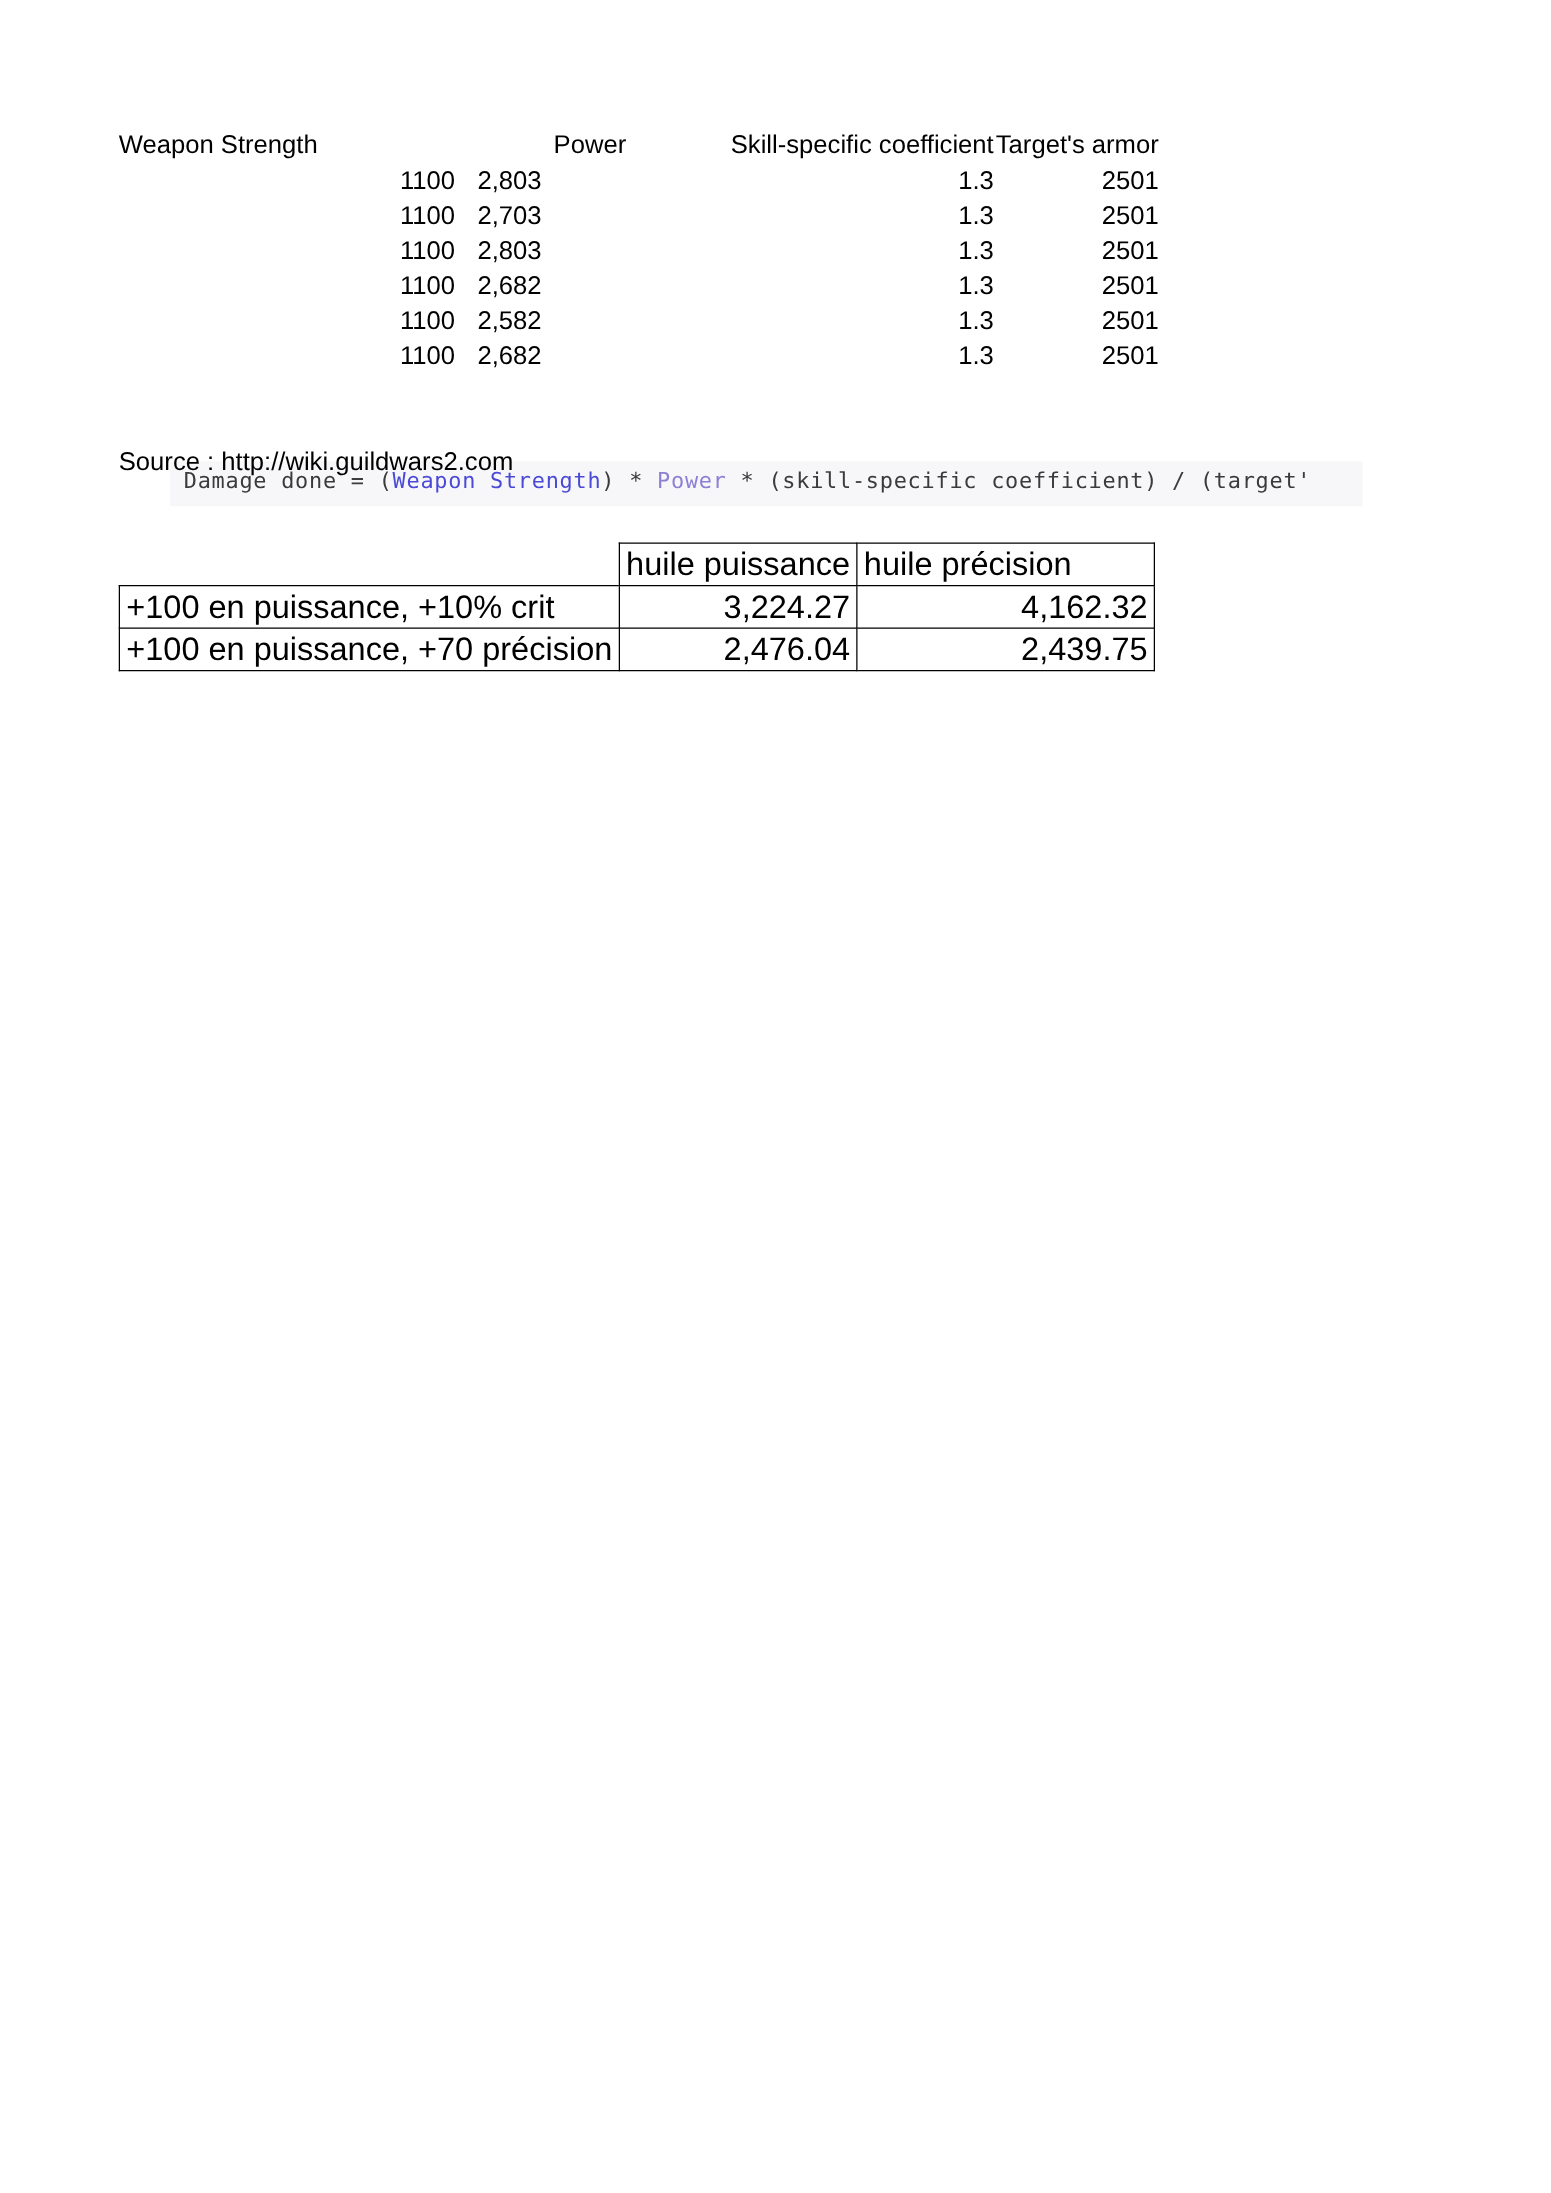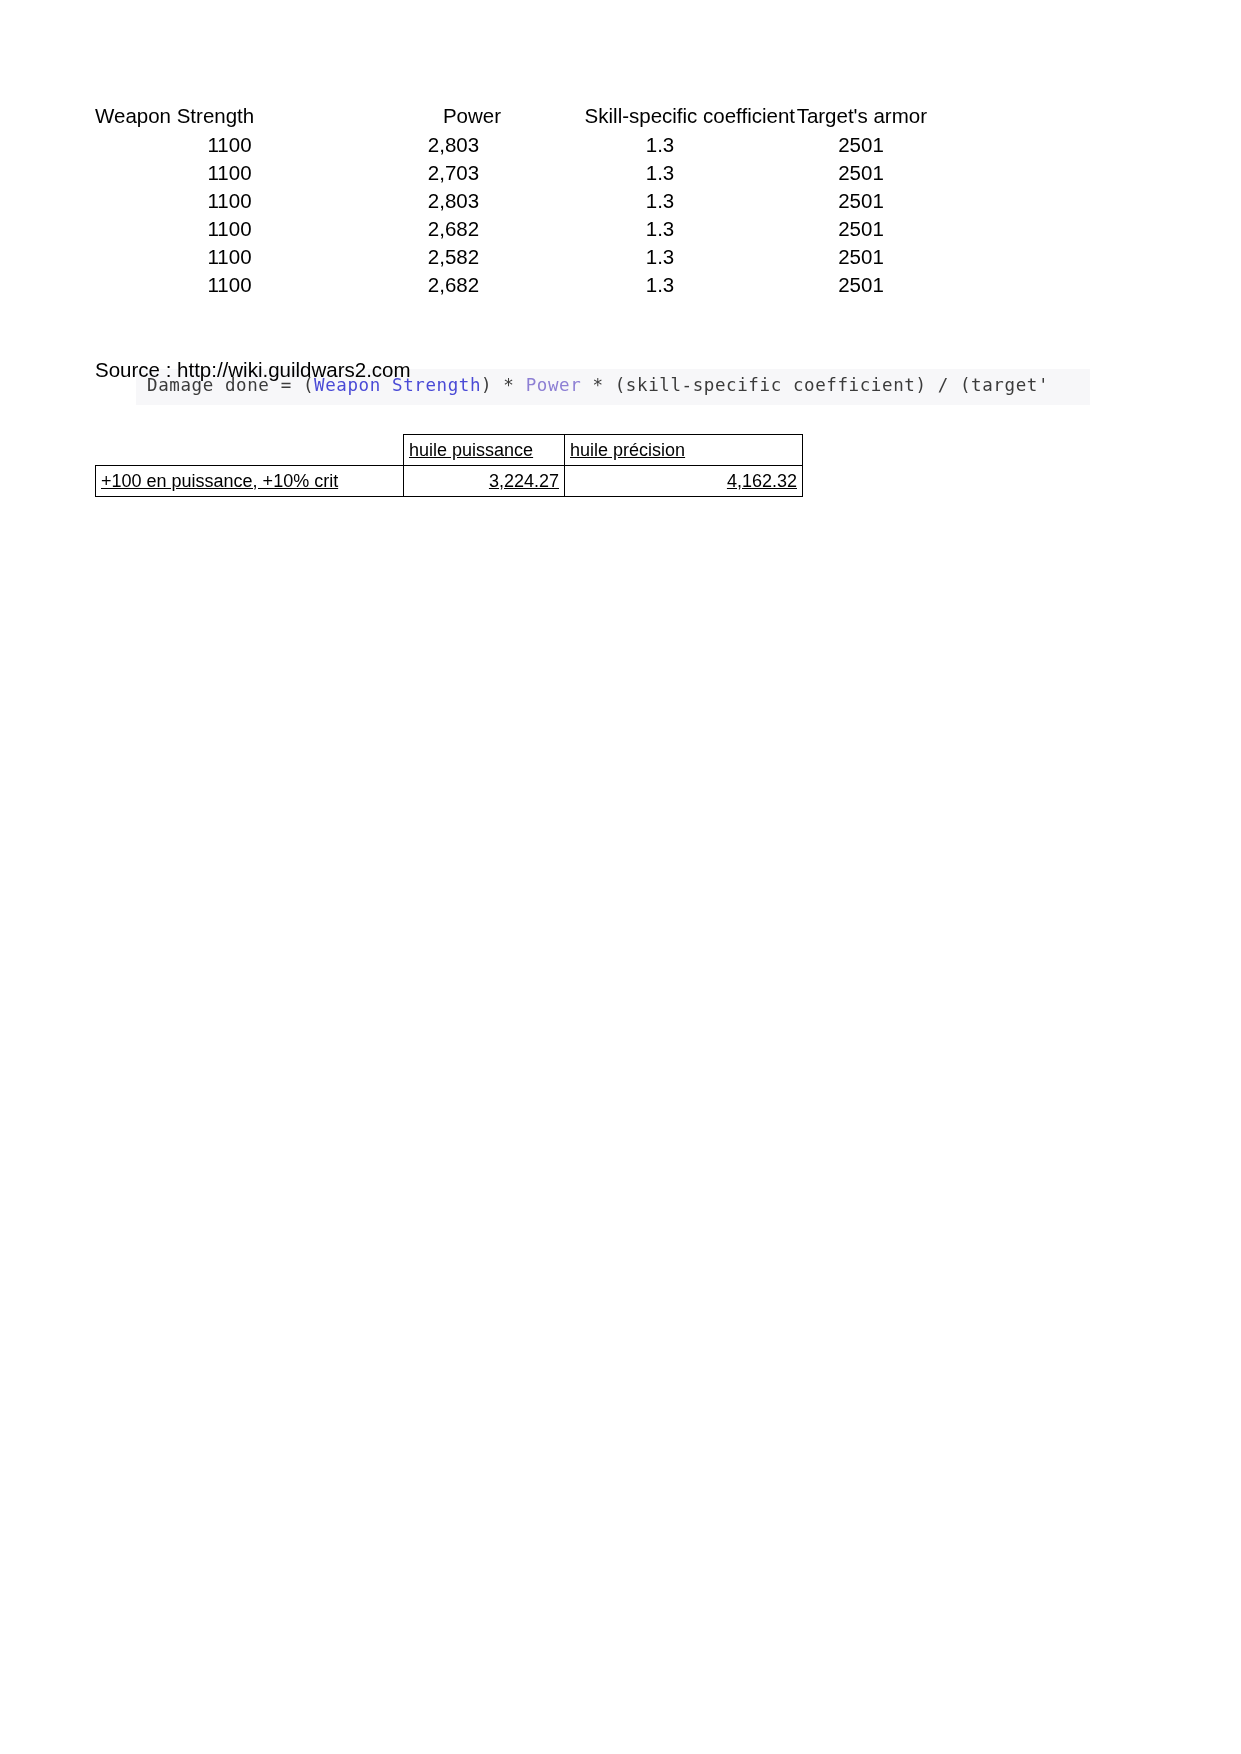--- a/index.html
+++ b/index.html
@@ -47,21 +47,21 @@
   .hdr-ws   { text-align: left; }
   .hdr-pow  { text-align: right; padding-right: 24px !important; }
   .hdr-coef { text-align: right; }
   .hdr-arm  { text-align: right; padding-right: 8px !important; }
 
   .cell-ws   { text-align: right; padding-right: 6px !important; }
   .cell-pow  { text-align: left;  padding-left: 12px !important; }
   .cell-coef { text-align: right; }
   .cell-arm  { text-align: right; padding-right: 8px !important; }
 
-  .stat-table tbody td { line-height: 28px; text-align: center; }
+  .stat-table tbody td { line-height: 28px; }
 
   
   .formula-band {
     position: absolute;
     left: 136px;
     top: 329px;
     width: 954px;
     height: 36px;
     background: #f7f7f9;
     overflow: hidden;
@@ -92,22 +92,21 @@
 
   
   .oil-table-wrap {
     position: absolute;
     left: 95px;
     top: 434px;
   }
   table.oil-table {
     border-collapse: collapse;
     table-layout: fixed;
-    font-size: 18px;
-    text-decoration: underline;
+    font-size: 26px;
   }
   table.oil-table td, table.oil-table th {
     border: 1.5px solid #000000;
     height: 28px;
     padding: 1px 5px;
     font-weight: normal;
     white-space: nowrap;
     vertical-align: middle;
   }
   .oil-c0 { width: 297px; text-align: left; }
@@ -196,15 +195,20 @@
         <th class="oil-c1 hdr-cell">huile puissance</th>
         <th class="oil-c2 hdr-cell">huile précision</th>
       </tr>
     </thead>
     <tbody>
       <tr>
         <td class="oil-c0">+100 en puissance, +10% crit</td>
         <td class="oil-c1">3,224.27</td>
         <td class="oil-c2">4,162.32</td>
       </tr>
+      <tr>
+        <td class="oil-c0">+100 en puissance, +70 précision</td>
+        <td class="oil-c1">2,476.04</td>
+        <td class="oil-c2">2,439.75</td>
+      </tr>
     </tbody>
   </table>
 </div>
 
 </body></html>

